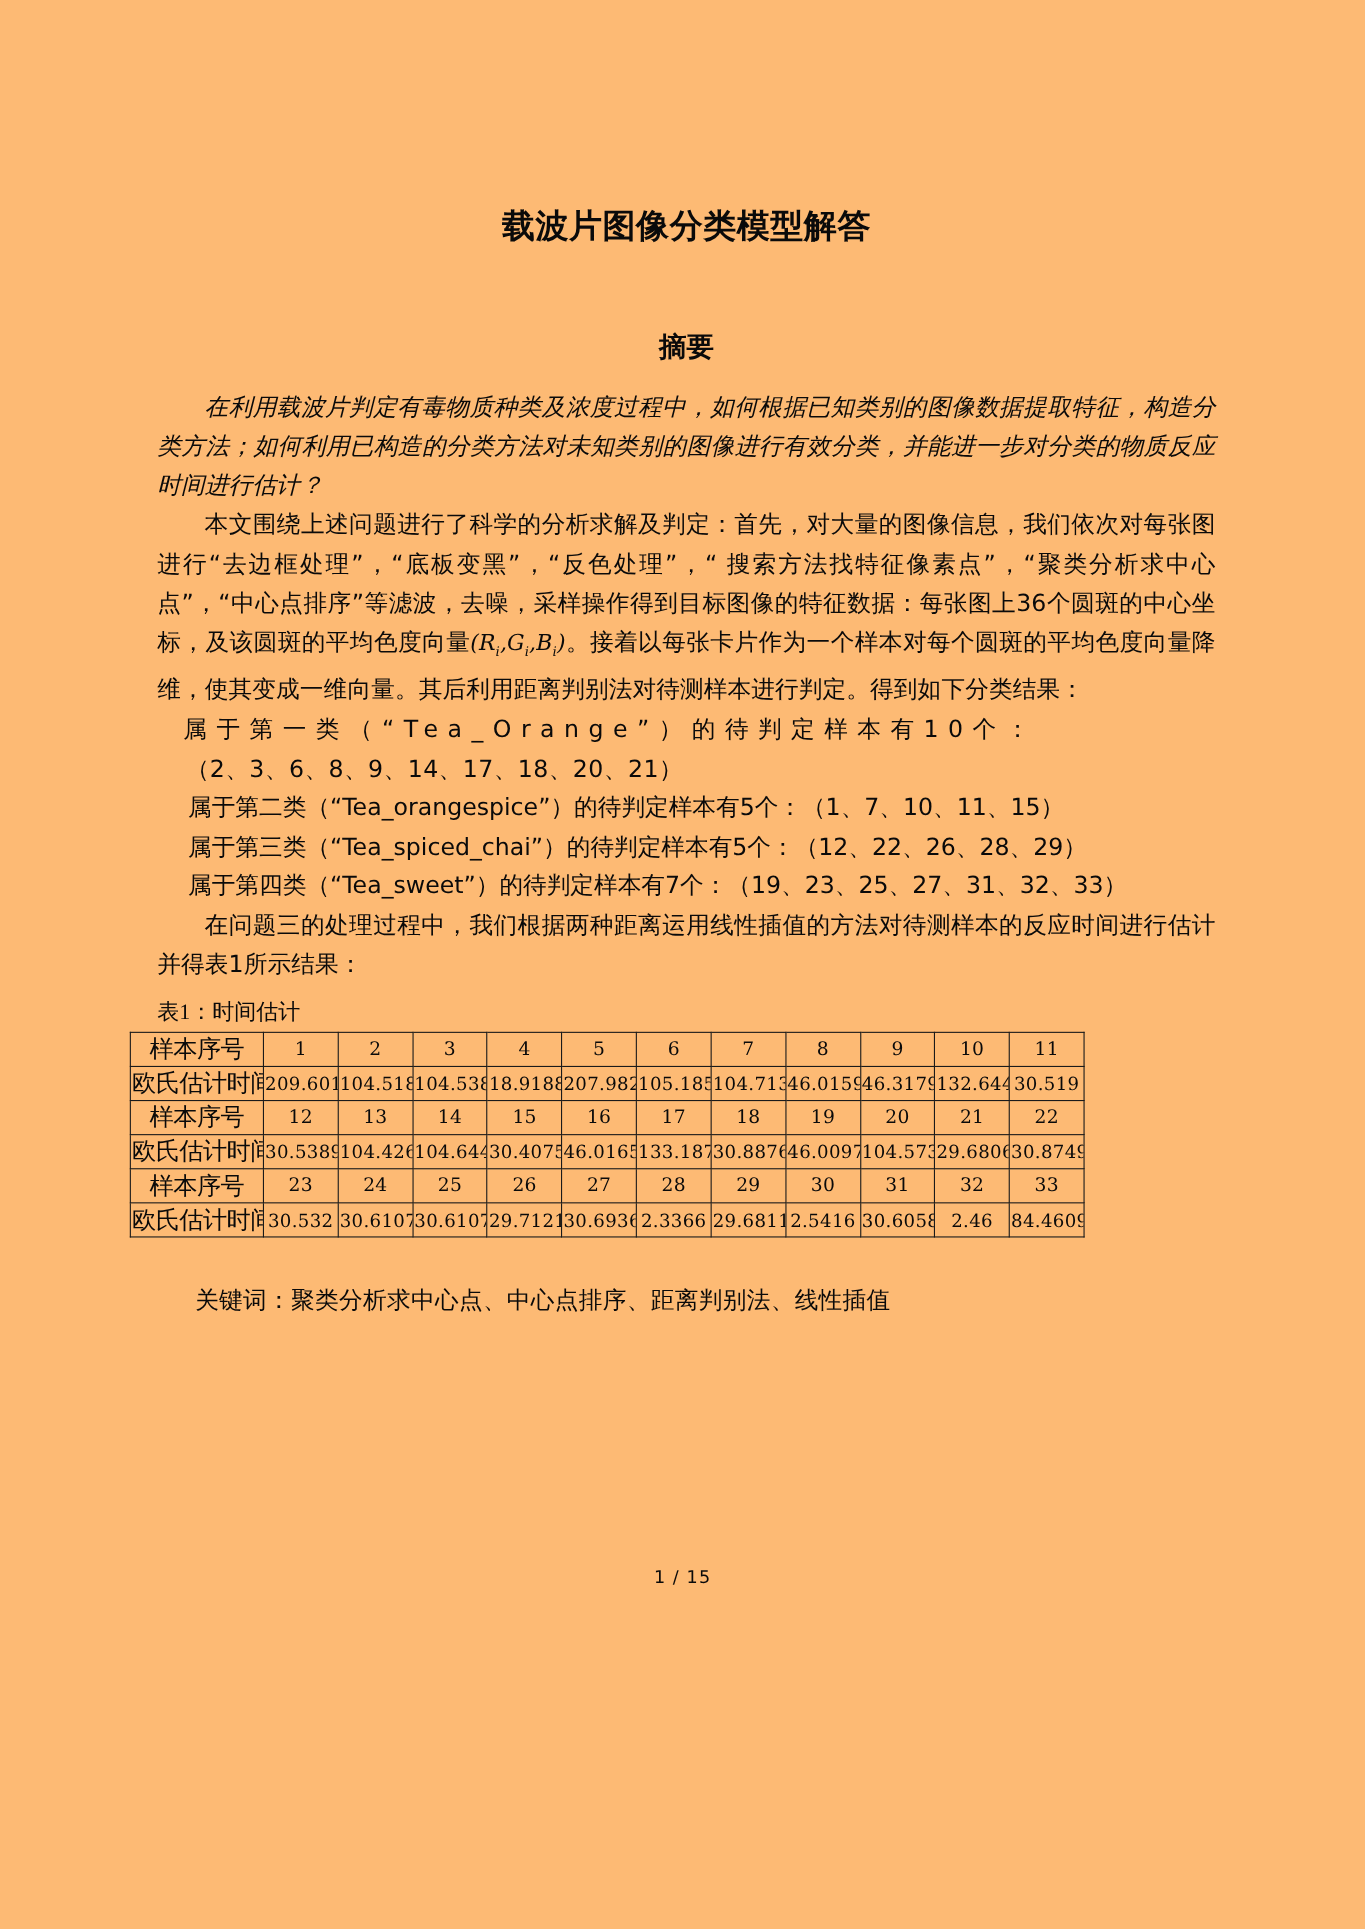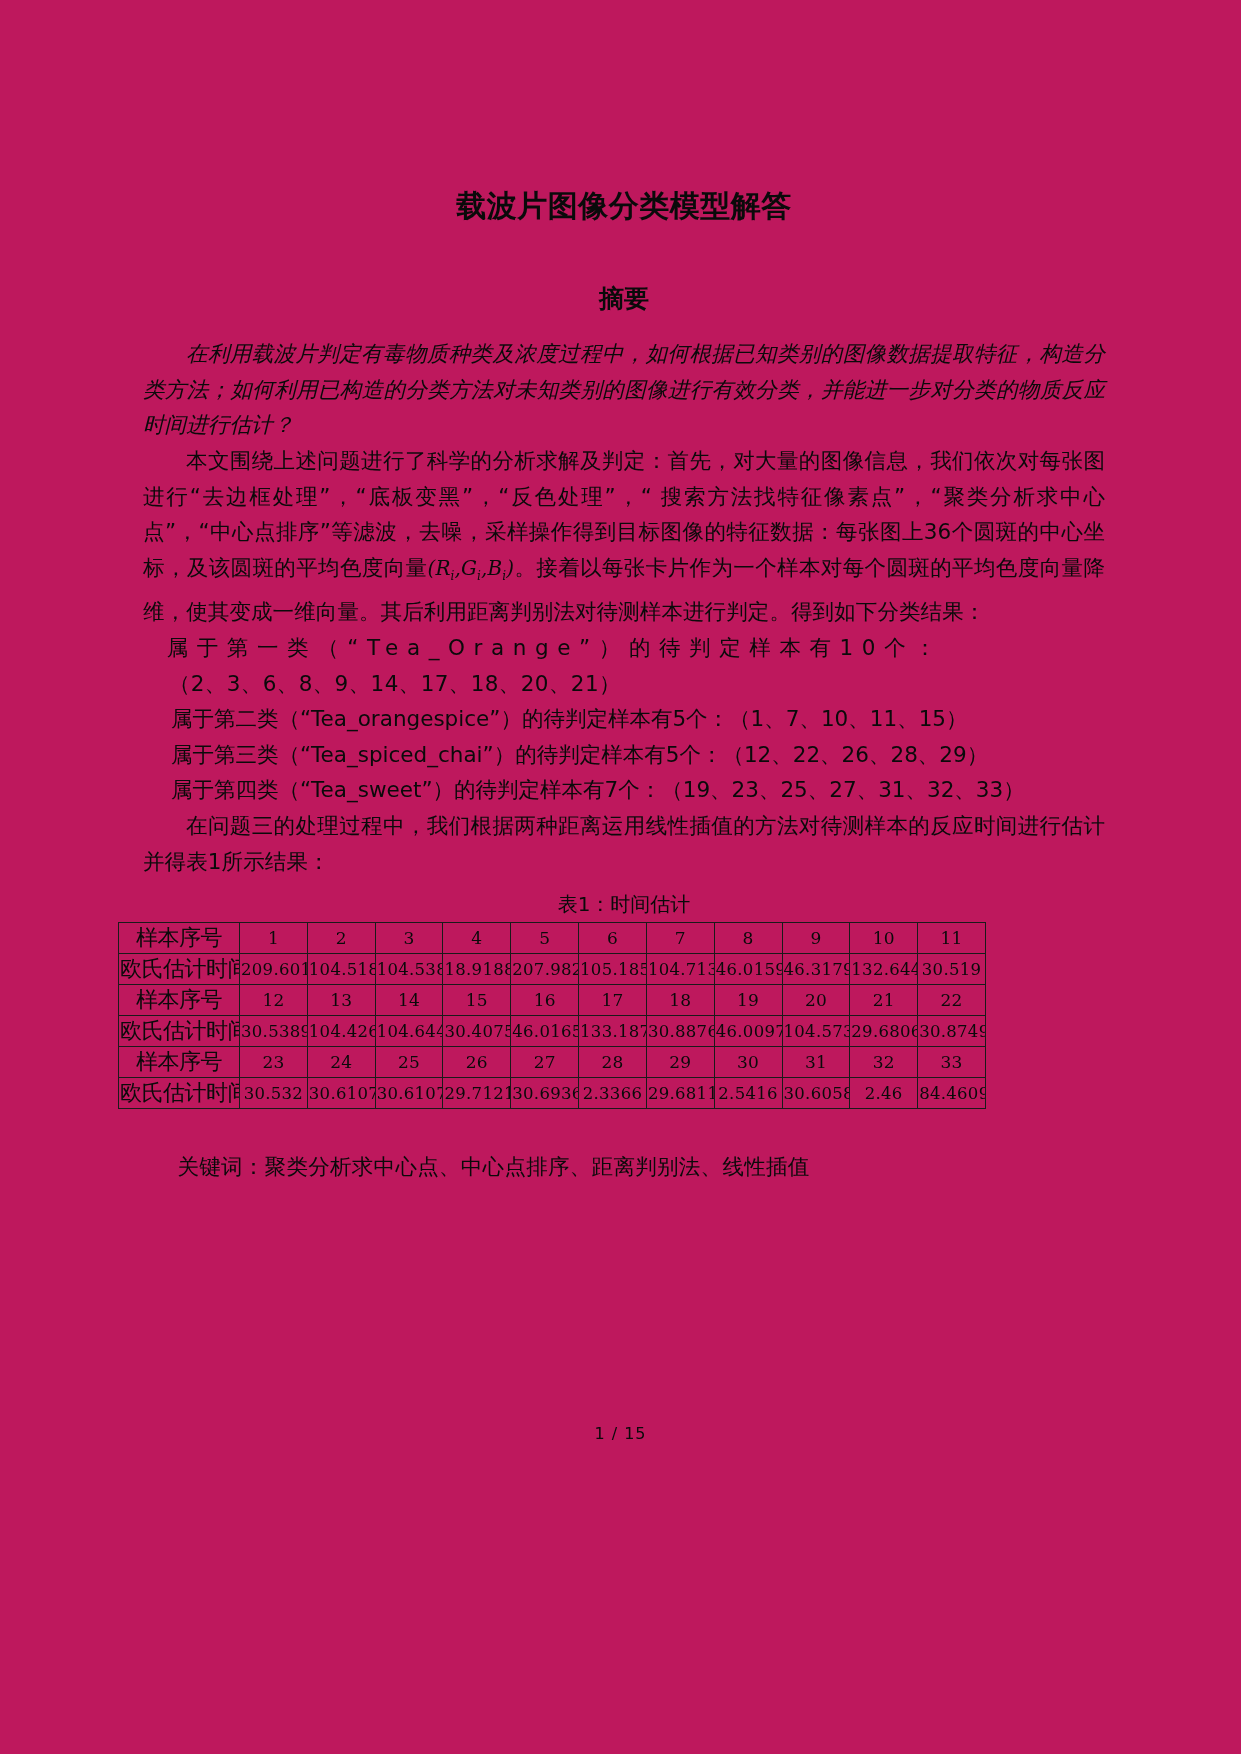--- a/index.html
+++ b/index.html
@@ -4,21 +4,21 @@
 <style>
   html, body {
     margin: 0;
     padding: 0;
     background: #e8e8e8;
   }
   .page {
     position: relative;
     width: 1241px;
     height: 1754px;
-    background: #be185d;
+    background: #fdba74;
     margin: 0 auto;
     box-sizing: border-box;
     font-family: "DejaVu Sans", "Liberation Sans", sans-serif;
     color: #0a0a0a;
     overflow: hidden;
   }
   .content {
     position: absolute;
     left: 143px;
     top: 0;
@@ -33,21 +33,21 @@
     letter-spacing: 0.5px;
     margin-top: 186px;
     line-height: 1.3;
   }
 
   
   .abstract-heading {
     text-align: center;
     font-size: 25px;
     font-weight: bold;
-    margin-top: 58px;
+    margin-top: 75px;
     line-height: 1.3;
   }
 
   
   .para {
     font-size: 21.5px;
     line-height: 35.6px;
     text-align: justify;
     text-justify: inter-ideograph;
     text-indent: 2em;
@@ -80,25 +80,26 @@
     letter-spacing: 8.6px;
     white-space: nowrap;
   }
   .result-line.nums {
     text-indent: 1.2em;
     letter-spacing: 0.4px;
   }
 
   
   .table-caption {
-    text-align: center;
+    text-align: left;
     font-size: 20px;
     margin-top: 12px;
     margin-bottom: 5px;
     line-height: 1.3;
+    font-family: Liberation Serif, serif;
   }
 
   
   .table-wrap {
     margin-left: -25px;
     width: 868px;
   }
   table.time-table {
     border-collapse: collapse;
     width: 868px;

